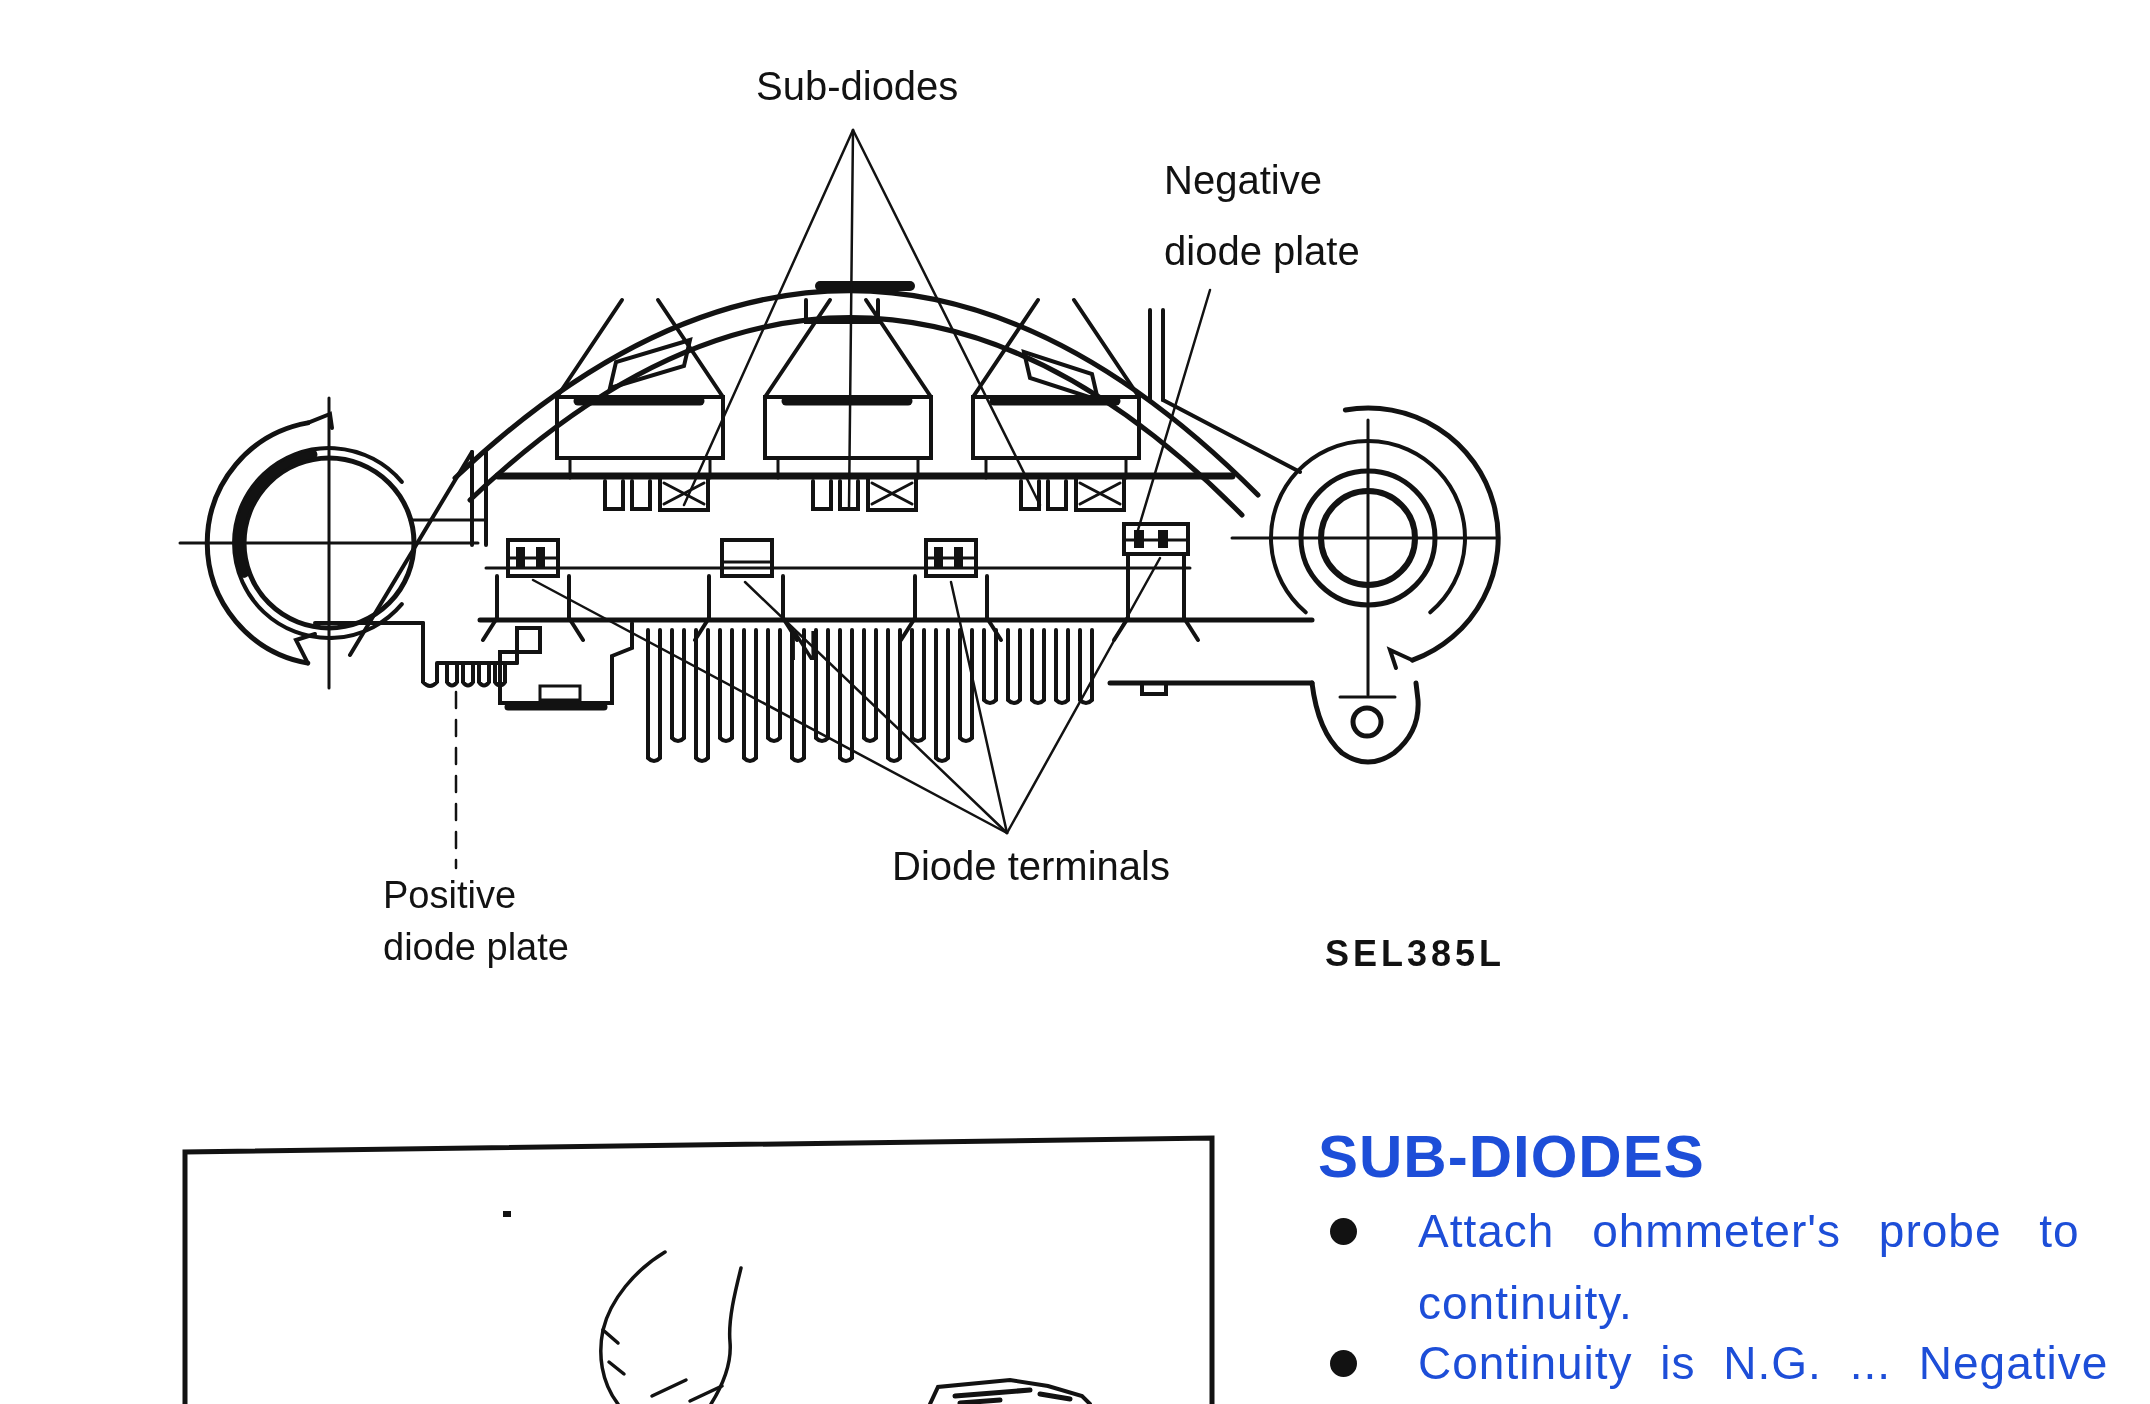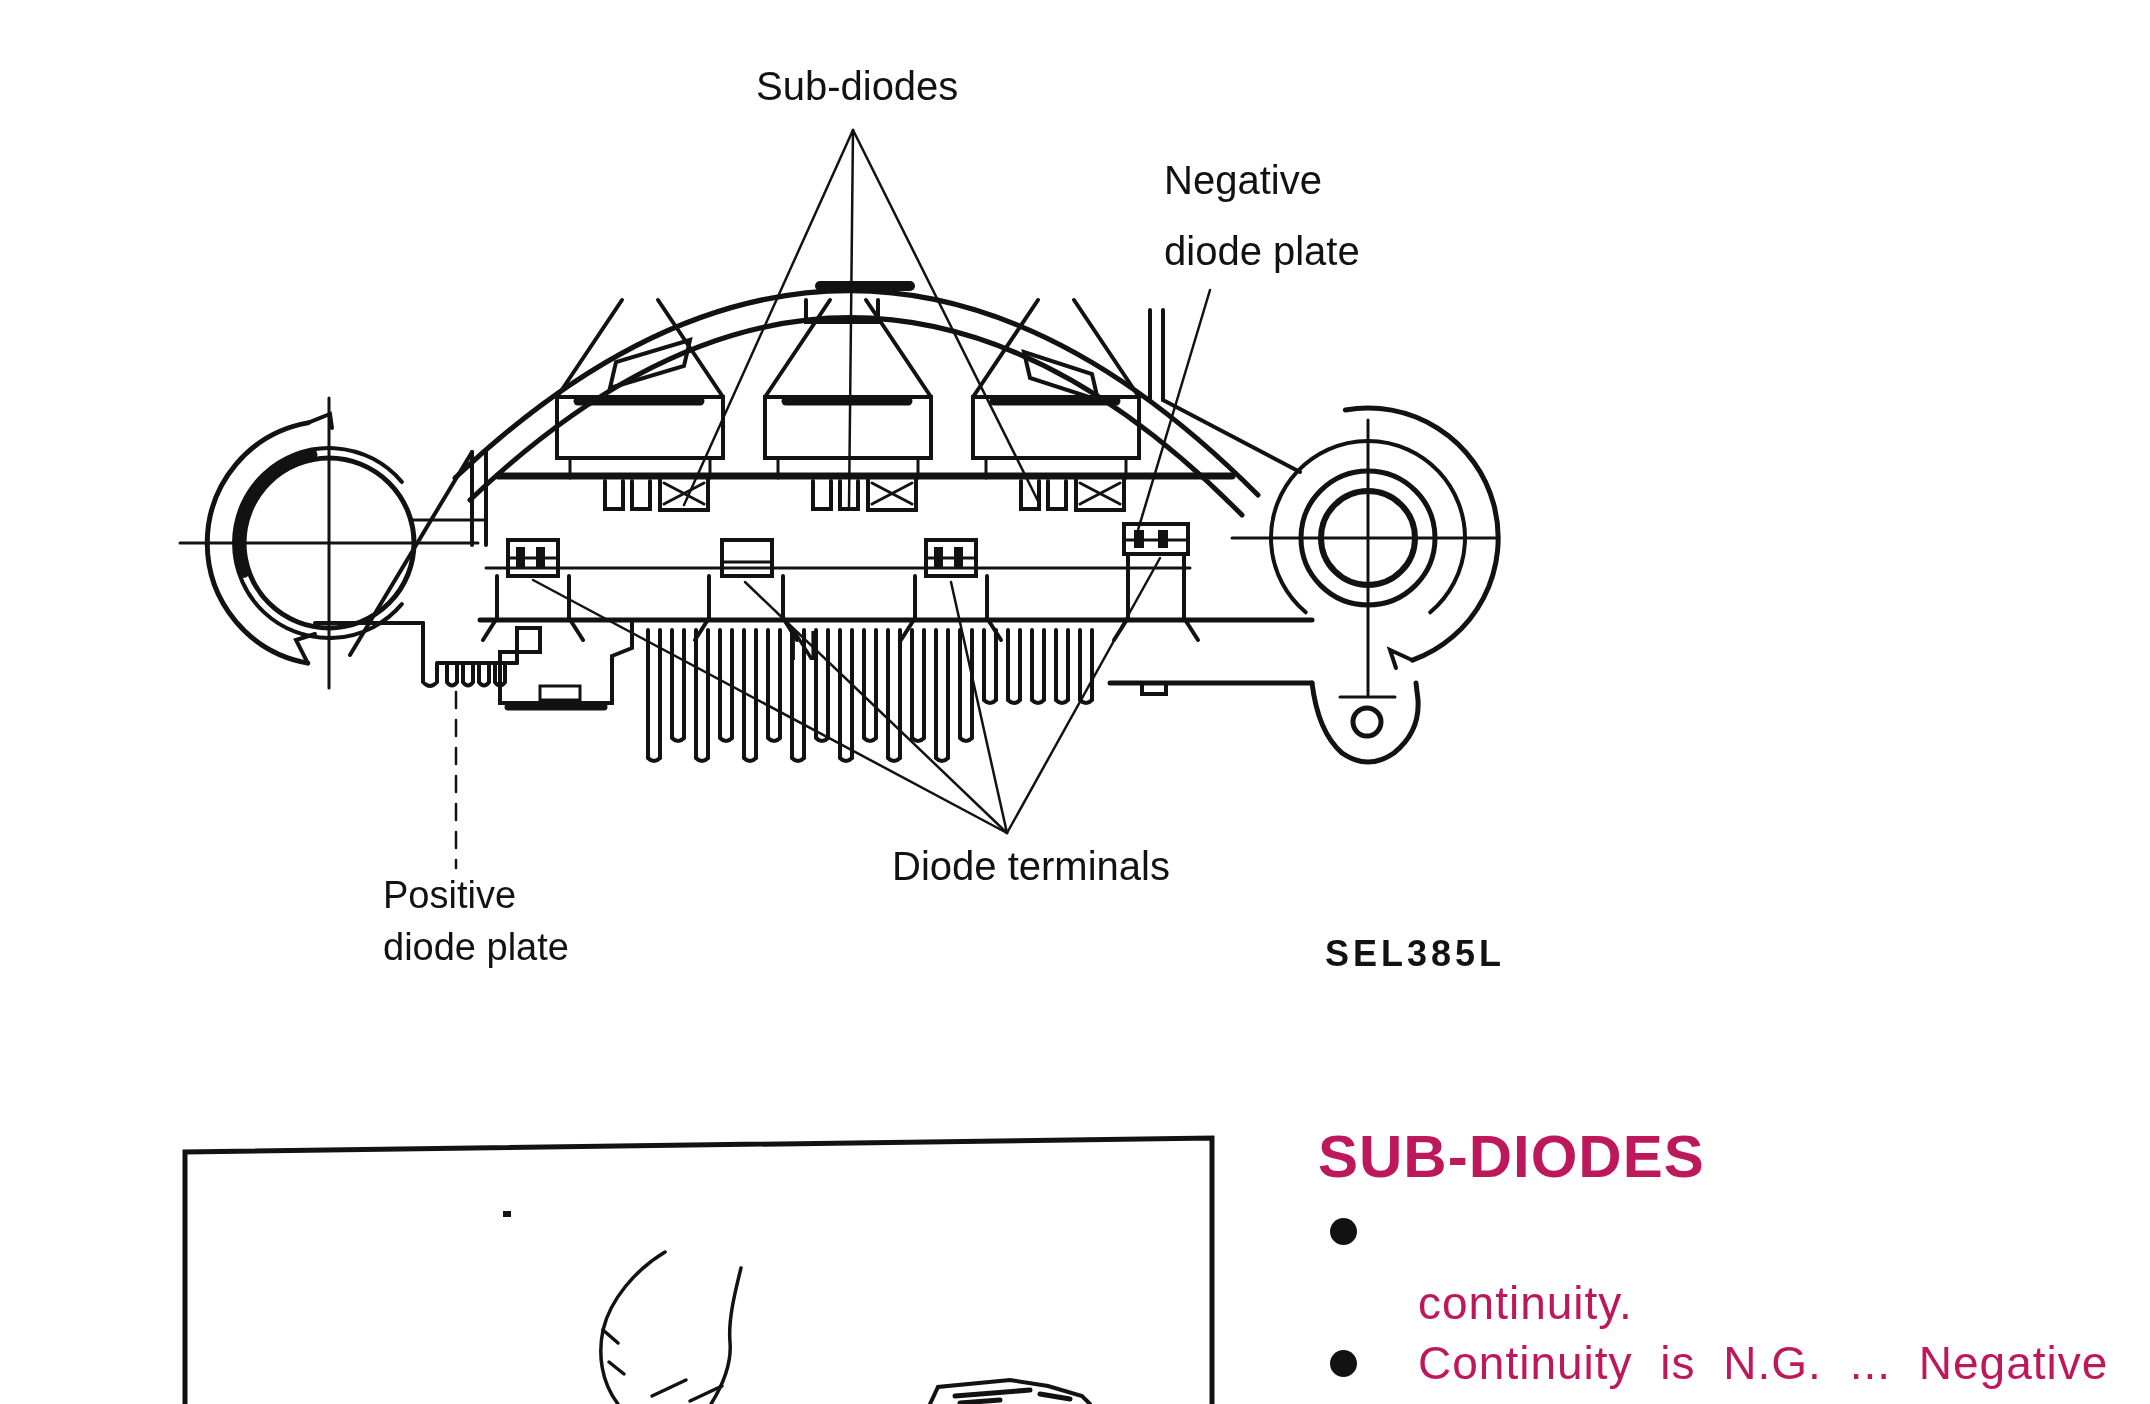--- a/index.html
+++ b/index.html
@@ -1,17 +1,17 @@
 <!DOCTYPE html>
 <html><head>
 <meta charset="utf-8">
 <style>
   html,body{margin:0;padding:0;background:#e8e8e8;}
   #page{position:relative;width:2150px;height:1404px;background:#ffffff;overflow:hidden;
-        font-family:"Liberation Sans", sans-serif;color:#be185d;}
+        font-family:"Liberation Sans", sans-serif;color:#1d4ed8;}
   #diagram{position:absolute;left:0;top:0;width:2150px;height:1404px;}
   svg text{fill:#121212;}
   .lbl{font-size:40px;}
   .lbl-sm{font-size:38px;}
   .code{font-size:36px;font-weight:600;letter-spacing:4px;}
   .nmark{font-size:42px;}
   .heading{position:absolute;left:1318px;top:1122px;font-size:60px;font-weight:700;
            letter-spacing:1px;white-space:nowrap;}
   .bullet{position:absolute;width:27px;height:27px;border-radius:50%;background:#121212;}
   .b1{left:1330px;top:1218px;}
@@ -186,18 +186,19 @@
     </g>
     <g stroke-width="4">
       <path d="M930,1404 L938,1387 L1010,1380 L1048,1386 L1082,1396 L1090,1404"></path>
       <path d="M955,1396 L1030,1390 M1040,1394 L1070,1399 M960,1403 L1000,1400" stroke-width="5"></path>
     </g>
   </svg>
 
   <div class="heading">SUB-DIODES</div>
 
   <div class="bullet b1"></div>
+  <div class="bodyline wide l1">Attach ohmmeter's probe to</div>
   <div class="bodyline l2">continuity.</div>
 
   <div class="bullet b2"></div>
   <div class="bodyline l3">Continuity is N.G. ... Negative</div>
 
 </div>
 
 </body></html>

